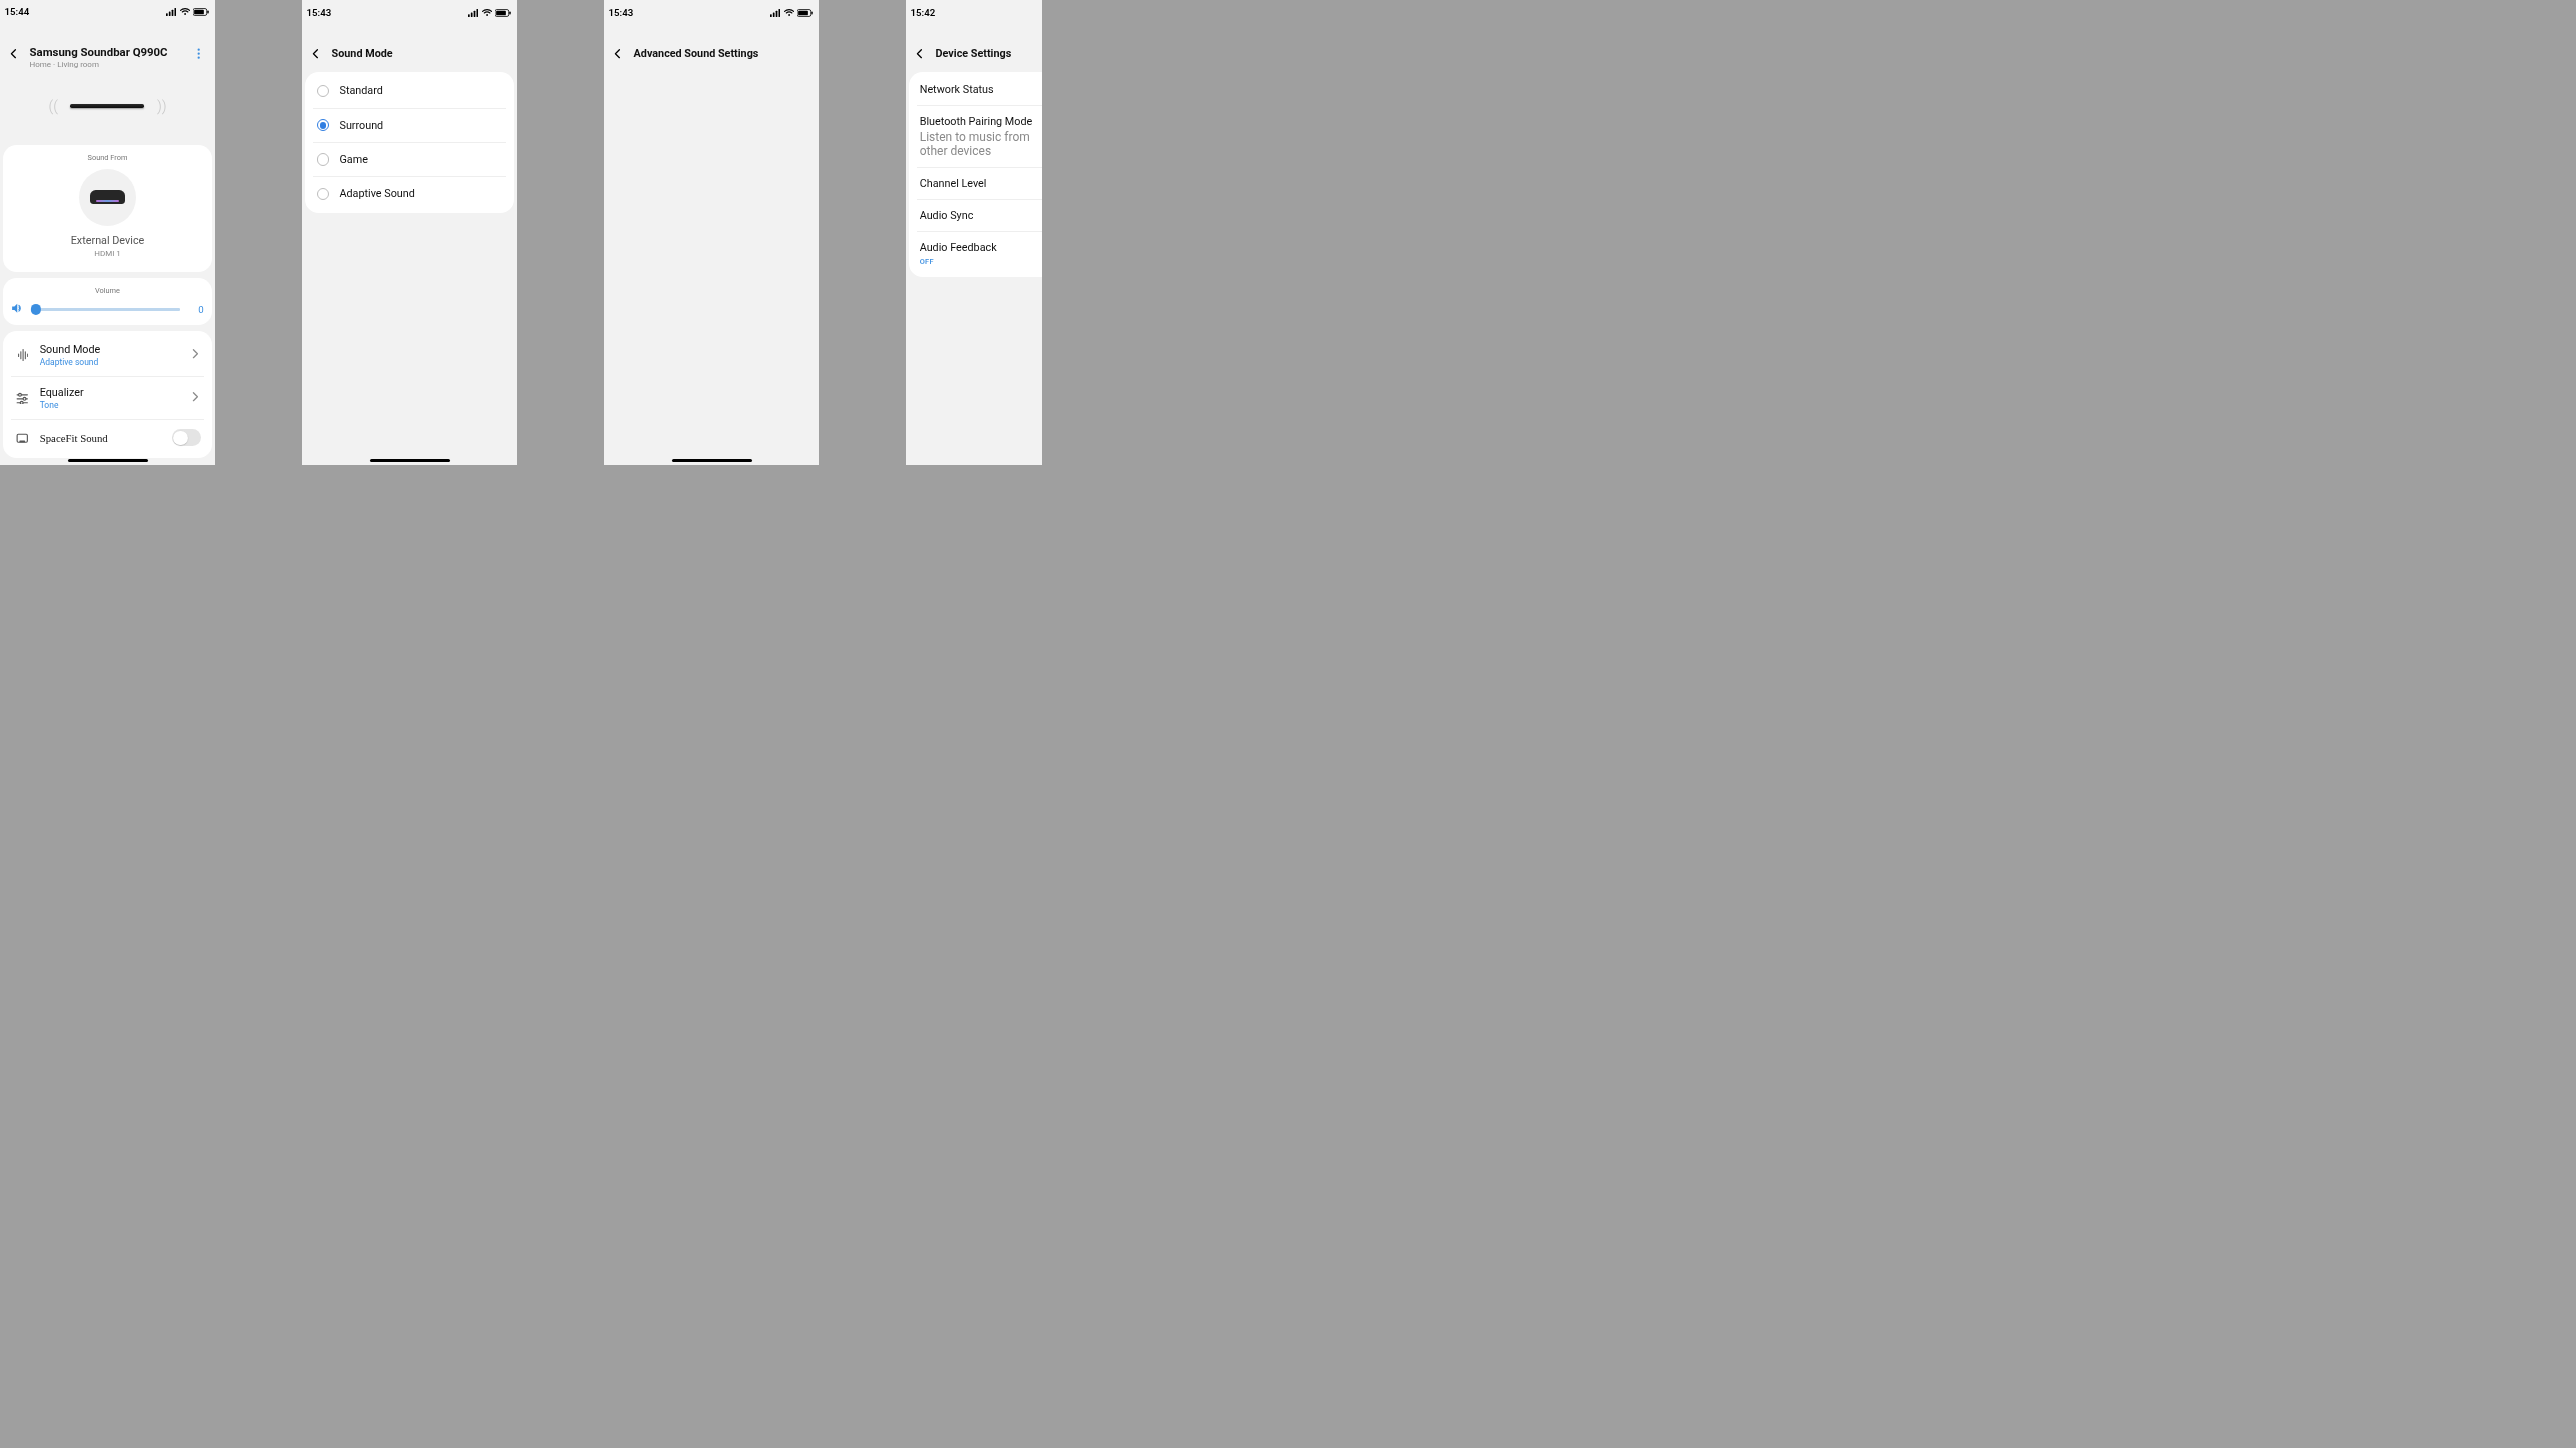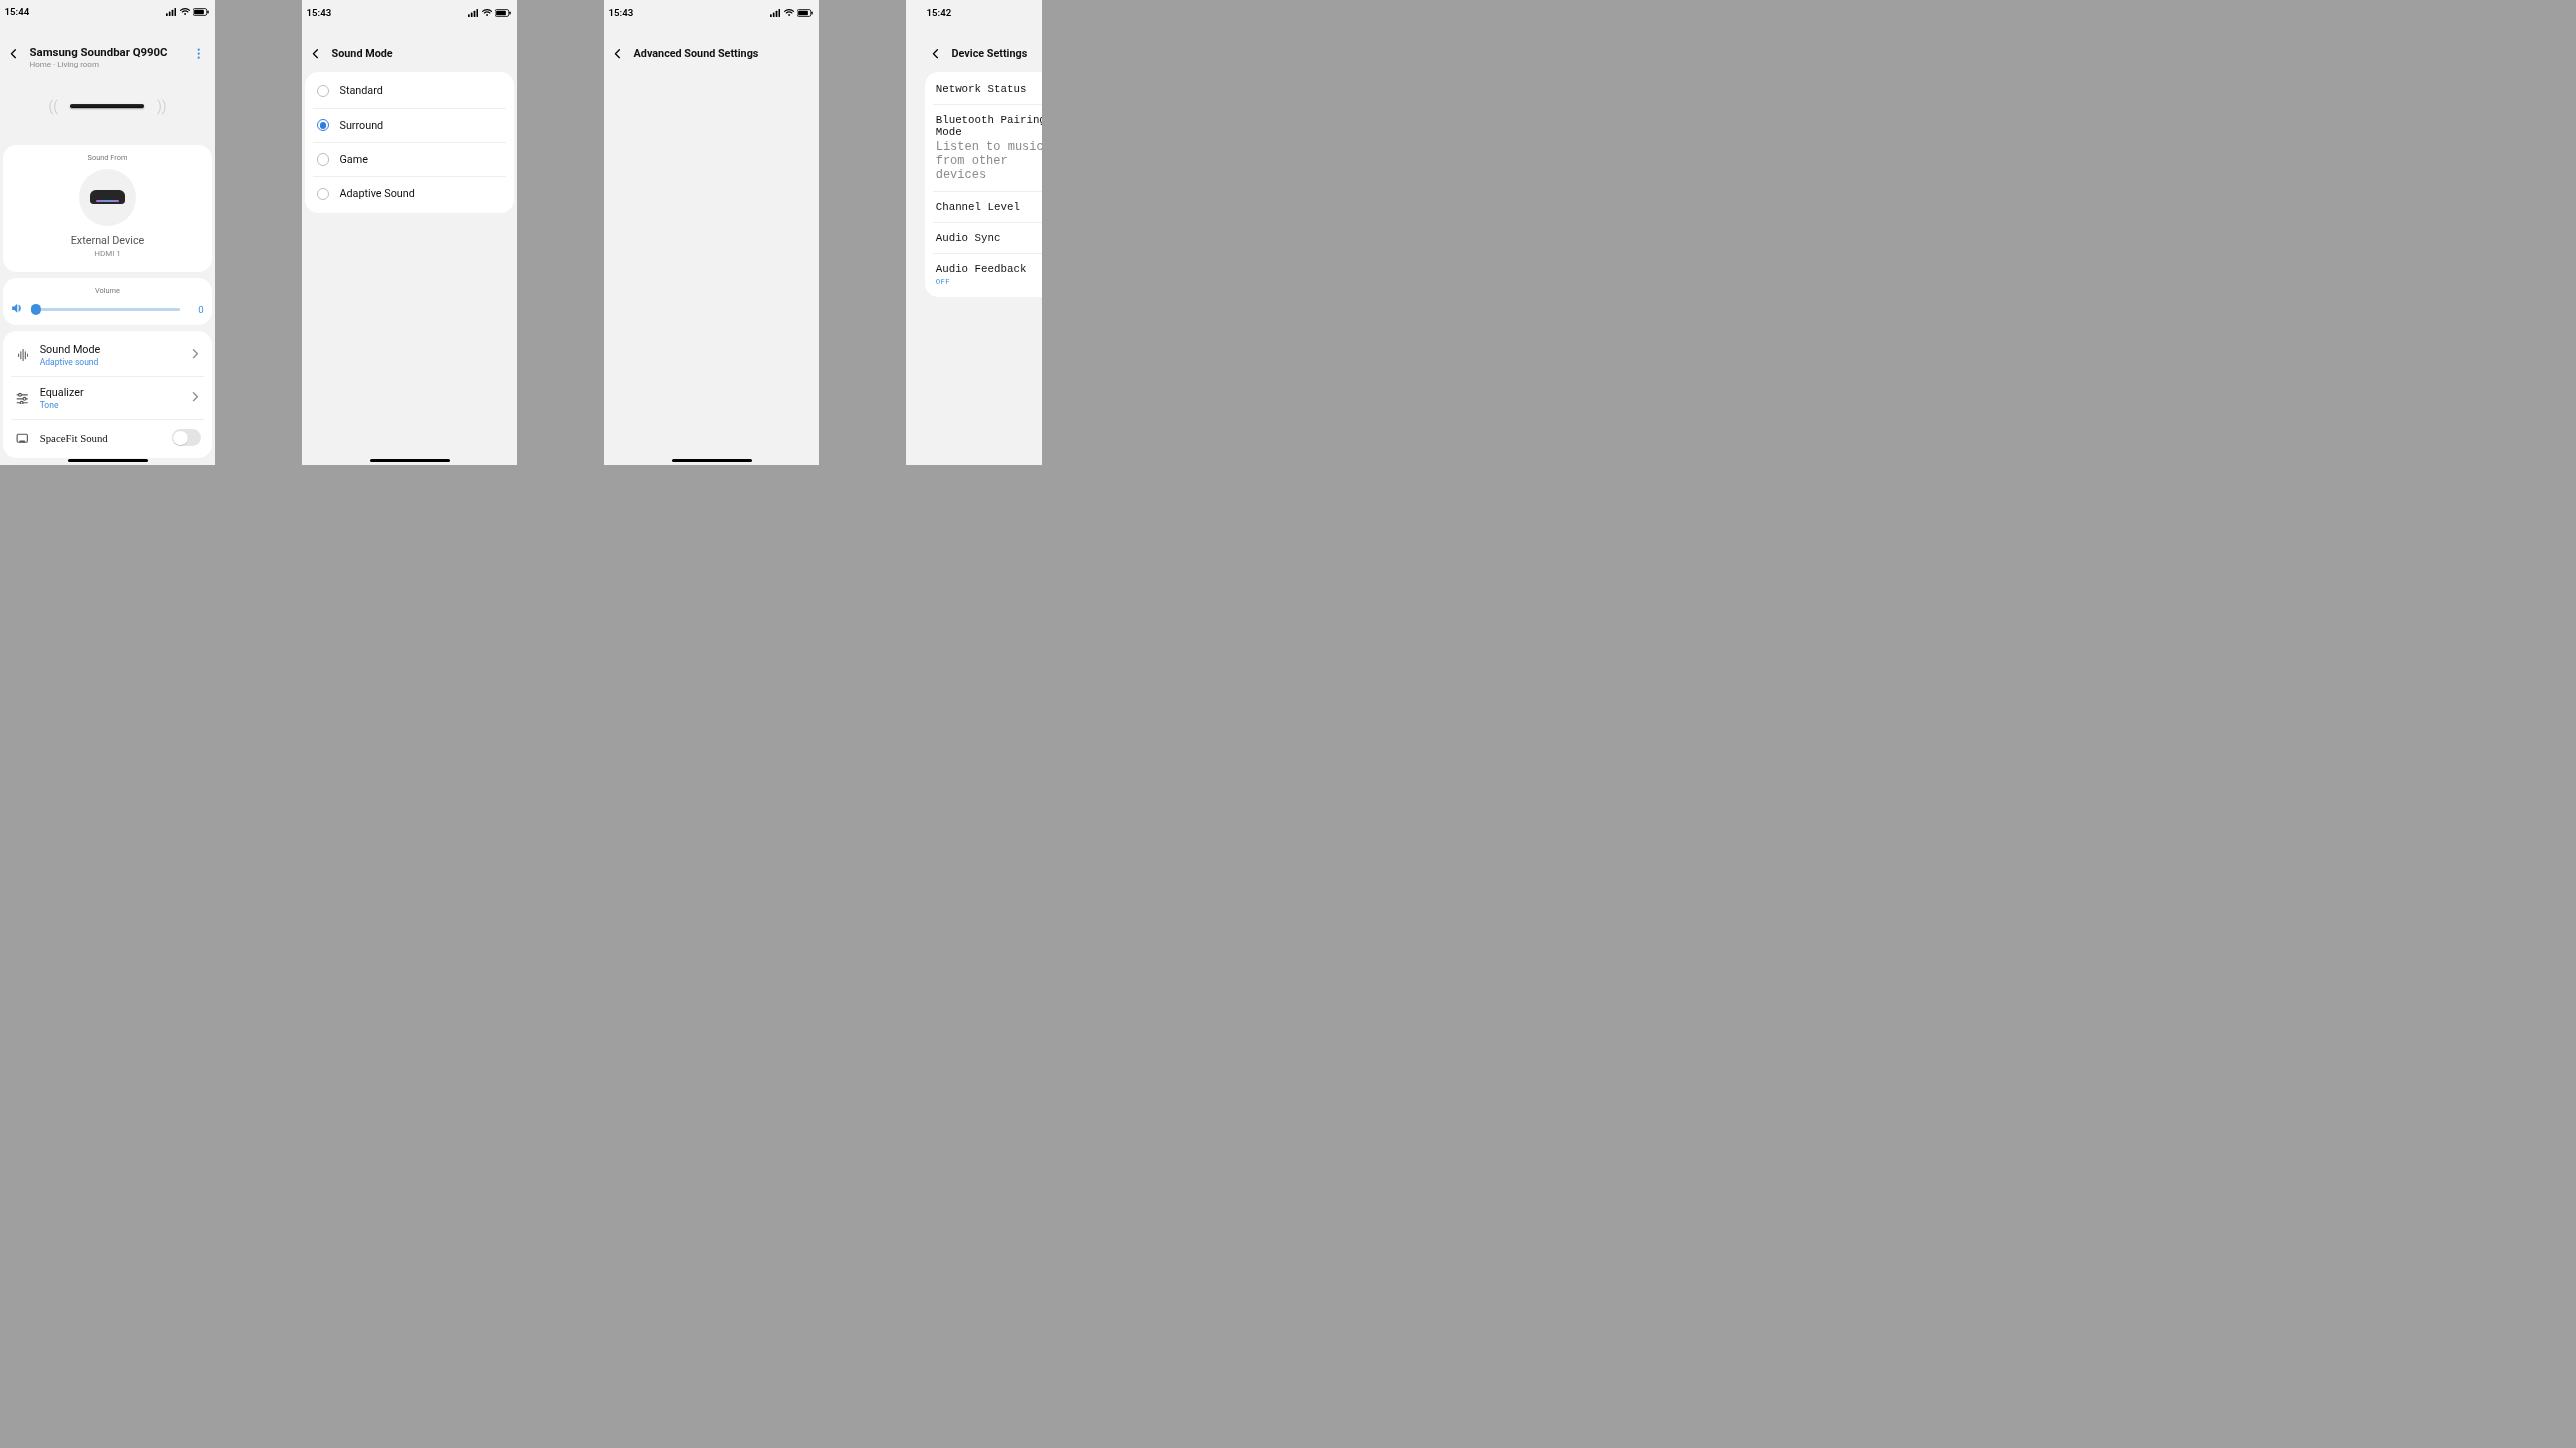--- a/index.html
+++ b/index.html
@@ -215,42 +215,41 @@
     position: absolute; top: 1.1px; left: 1.1px;
     width: 14.8px; height: 14.8px; border-radius: 50%;
     background: #fff;
     box-shadow: 0 0.6px 1.1px rgba(0,0,0,.25);
   }
 
   
   .ds-row {
     padding: 9px 2.3px;
     border-bottom: 0.6px solid #eee;
-    display: flex; flex-direction: column; gap: 2.3px; font-family: Liberation Mono, monospace;
+    display: flex; flex-direction: column; gap: 2.3px;
   }
   .ds-row:last-child { border-bottom: none; }
   .ds-row .primary { font-size: 10.8px; color: #111; }
   .ds-row .secondary { font-size: 12px; color: #8a8a8a; }
   .ds-row .status-off { font-size: 7.4px; color: #3b8ee0; font-weight: 500; letter-spacing: 0.3px; }
 
   
   .home-indicator {
     position: absolute;
     bottom: 3.4px; left: 50%;
     transform: translateX(-50%);
     width: 80px; height: 2.8px;
     background: #000;
     border-radius: 1.7px;
   }
 
   
   .phone.cut {
     width: 136px;
     border-right: none;
-    padding-left: 16px;
   }
 
   
   .container { display: flex; height: 355px; gap: 32px; }
 </style>
 </head>
 <body>
 
 <svg width="0" height="0" style="position:absolute">
   <defs>

